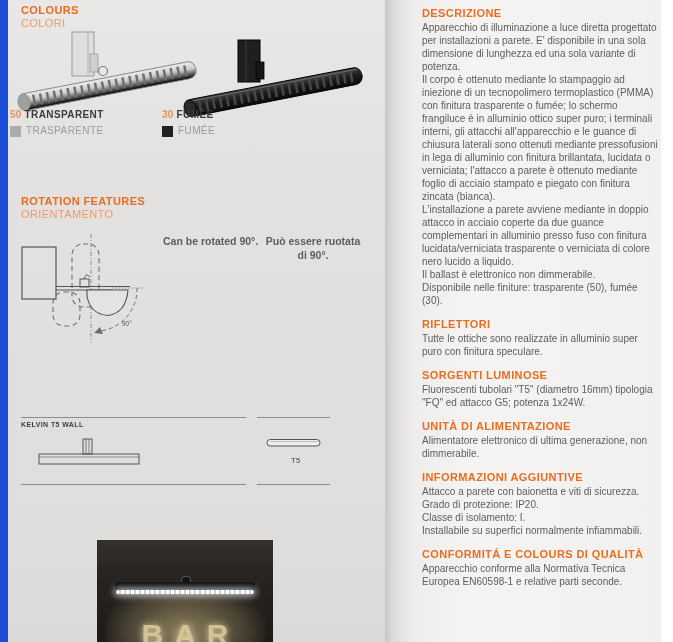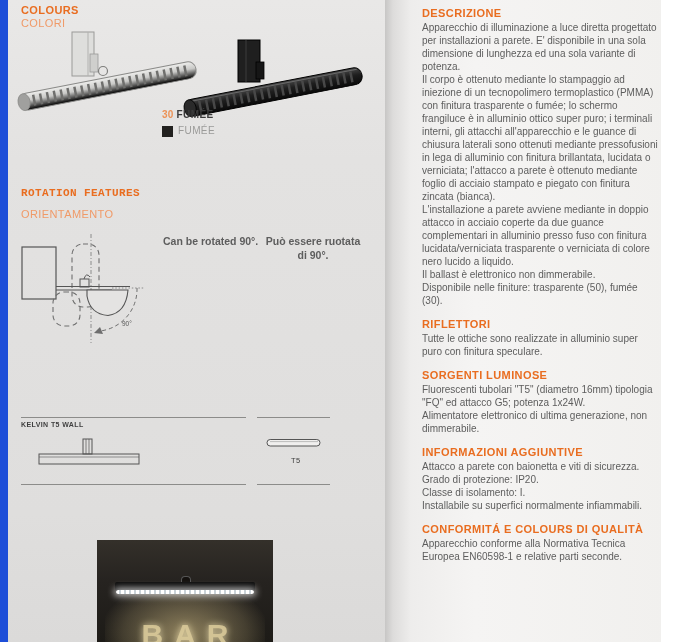--- a/index.html
+++ b/index.html
@@ -88,32 +88,42 @@
       <line x1="70" y1="4" x2="70" y2="46" stroke="#3c3c3c"></line>
       <rect x="80" y="26" width="8" height="17" fill="#161616" stroke="#000" stroke-width=".8"></rect>
       <g transform="rotate(-11 100 58)">
         <rect x="8" y="47" width="180" height="17" rx="8" fill="url(#gBlack)" stroke="#000" stroke-width="1"></rect>
         <line x1="22" y1="55.5" x2="182" y2="55.5" stroke="#484848" stroke-width="11" stroke-dasharray="2.5 4.5"></line>
         <line x1="14" y1="49" x2="184" y2="49" stroke="#6a6a6a" stroke-width="1"></line>
         <ellipse cx="13" cy="55.5" rx="6" ry="8.5" fill="#2a2a2a" stroke="#000" stroke-width=".8"></ellipse>
       </g>
     </svg>
 
+    <div class="variant" style="left:2px;top:108px;">
+      <div>
+        <span class="code">50</span>
+        <span class="vname">TRANSPARENT</span>
+      </div>
+      <div class="row2">
+        <span class="swatch" style="background: rgb(169, 173, 176);"></span>
+        <span class="vname2">TRASPARENTE</span>
+      </div>
+    </div>
     <div class="variant" style="left:154px;top:108px;">
       <div>
         <span class="code">30</span>
         <span class="vname">FUMÉE</span>
       </div>
       <div class="row2">
         <span class="swatch" style="background: rgb(34, 33, 31);"></span>
         <span class="vname2">FUMÉE</span>
       </div>
     </div>
 
-    <div class="abs h-orange" style="left:13px;top:187px;font-family:Liberation Mono, monospace;">ROTATION FEATURES</div>
+    <div class="abs h-orange" style="left:13px;top:195px;">ROTATION FEATURES</div>
     <div class="abs h-orange-light" style="left:13px;top:208px;">ORIENTAMENTO</div>
 
     <svg class="abs" style="left:6px;top:230px;" width="150" height="118" viewBox="0 0 150 118">
       <rect x="8" y="17" width="34" height="52" fill="none" stroke="#555" stroke-width="1.2"></rect>
       <line x1="77" y1="4" x2="77" y2="113" stroke="#777" stroke-width=".8" stroke-dasharray="4 2 1 2"></line>
       <rect x="58" y="14" width="27" height="63" rx="11" fill="none" stroke="#6e6e6e" stroke-width="1.1" stroke-dasharray="5 3.5"></rect>
       <rect x="39" y="62" width="27" height="34" rx="11" fill="none" stroke="#6e6e6e" stroke-width="1.1" stroke-dasharray="5 3.5"></rect>
       <line x1="42" y1="56.5" x2="116" y2="56.5" stroke="#555" stroke-width="1"></line>
       <line x1="42" y1="60" x2="98" y2="60" stroke="#555" stroke-width="1"></line>
       <line x1="98" y1="58" x2="130" y2="58" stroke="#777" stroke-width=".8" stroke-dasharray="1.5 1.8"></line>
@@ -172,20 +182,21 @@
       <div class="spec-heading">RIFLETTORI</div>
       <div class="spec-body">Tutte le ottiche sono realizzate in alluminio super puro con finitura speculare.</div>
     </div>
 
     <div>
       <div class="spec-heading">SORGENTI LUMINOSE</div>
       <div class="spec-body">Fluorescenti tubolari "T5" (diametro 16mm) tipologia "FQ" ed attacco G5; potenza 1x24W.</div>
     </div>
 
     <div>
+      <div class="spec-heading">UNITÀ DI ALIMENTAZIONE</div>
       <div class="spec-body">Alimentatore elettronico di ultima generazione, non dimmerabile.</div>
     </div>
 
     <div>
       <div class="spec-heading">INFORMAZIONI AGGIUNTIVE</div>
       <div class="spec-body">Attacco a parete con baionetta e viti di sicurezza.
 Grado di protezione: IP20.
 Classe di isolamento: I.
 Installabile su superfici normalmente infiammabili.</div>
     </div>

